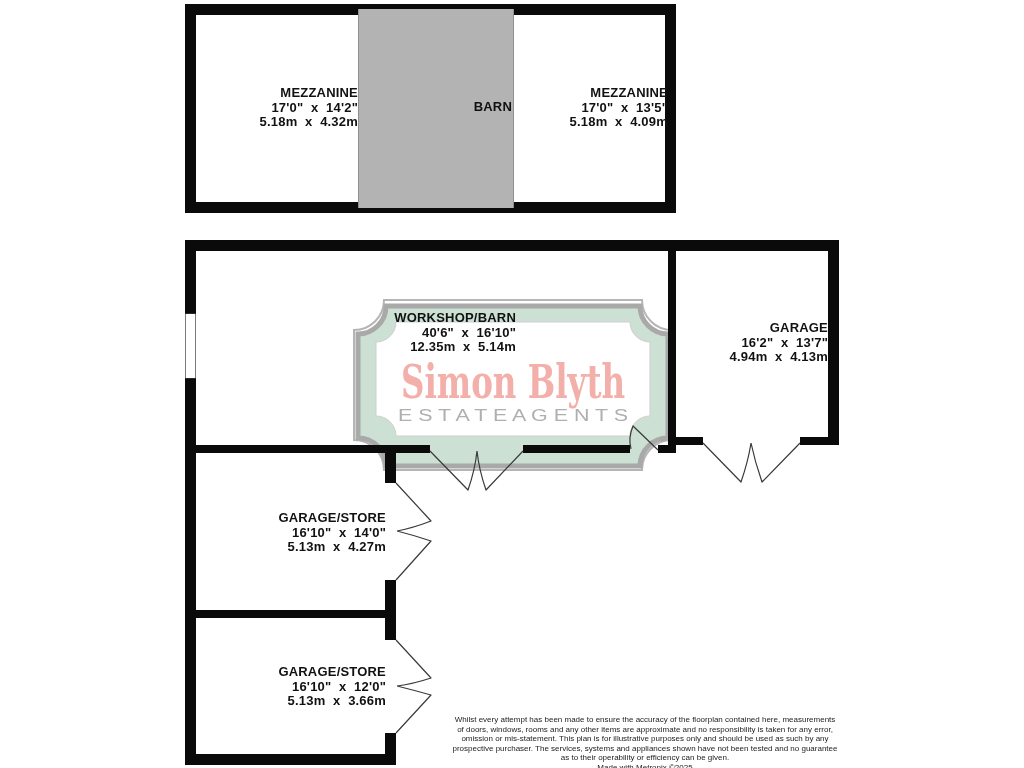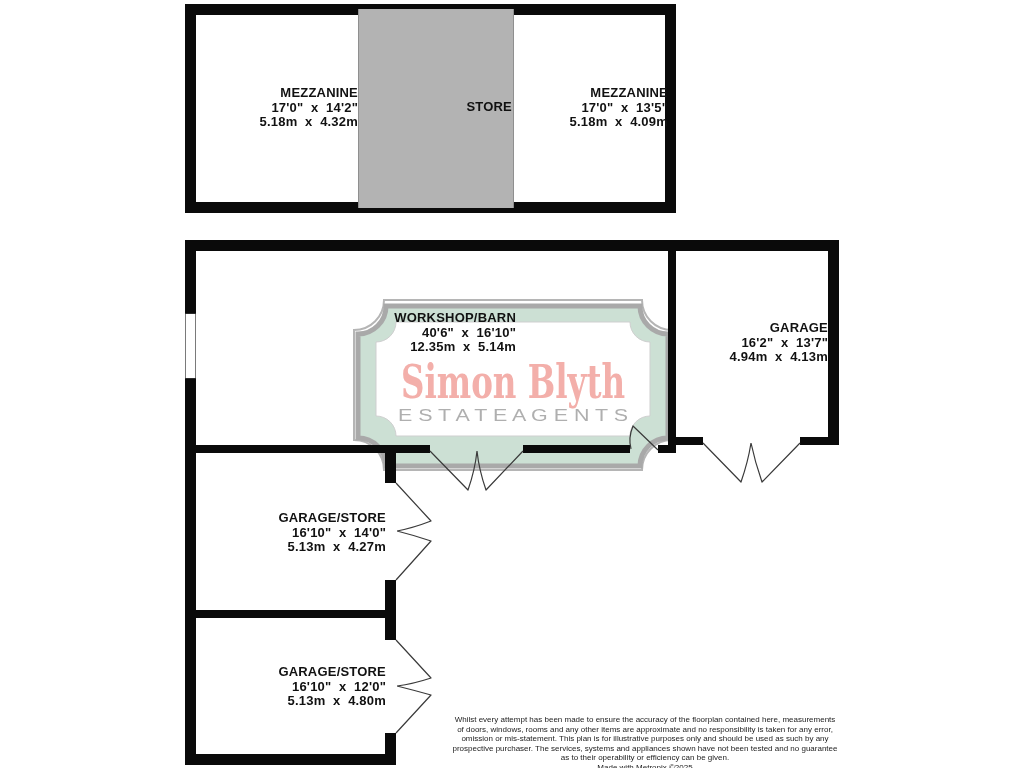--- a/index.html
+++ b/index.html
@@ -83,21 +83,21 @@
     <path d="M396,640 L431,678 Q413,684 397,686 M396,733 L431,695 Q413,690 397,686"></path>
   </svg>
 
   <div class="room-label" style="left:196px;top:86px;width:162px;">
     <div>MEZZANINE</div>
     <div class="dims">17'0"  x  14'2"</div>
     <div class="dims">5.18m  x  4.32m</div>
   </div>
 
   <div class="room-label" style="left:358px;top:100px;width:154px;">
-    <div>STORE</div>
+    <div>BARN</div>
   </div>
 
   <div class="room-label" style="left:512px;top:86px;width:156px;">
     <div>MEZZANINE</div>
     <div class="dims">17'0"  x  13'5"</div>
     <div class="dims">5.18m  x  4.09m</div>
   </div>
 
   <div class="room-label" style="left:346px;top:311px;width:170px;">
     <div>WORKSHOP/BARN</div>
@@ -113,21 +113,21 @@
 
   <div class="room-label" style="left:196px;top:511px;width:190px;">
     <div>GARAGE/STORE</div>
     <div class="dims">16'10"  x  14'0"</div>
     <div class="dims">5.13m  x  4.27m</div>
   </div>
 
   <div class="room-label" style="left:196px;top:665px;width:190px;">
     <div>GARAGE/STORE</div>
     <div class="dims">16'10"  x  12'0"</div>
-    <div class="dims">5.13m  x  4.80m</div>
+    <div class="dims">5.13m  x  3.66m</div>
   </div>
 
 
   <div id="disclaimer">
     <div>Whilst every attempt has been made to ensure the accuracy of the floorplan contained here, measurements</div>
     <div>of doors, windows, rooms and any other items are approximate and no responsibility is taken for any error,</div>
     <div>omission or mis-statement. This plan is for illustrative purposes only and should be used as such by any</div>
     <div>prospective purchaser. The services, systems and appliances shown have not been tested and no guarantee</div>
     <div>as to their operability or efficiency can be given.</div>
     <div>Made with Metropix ©2025</div>

